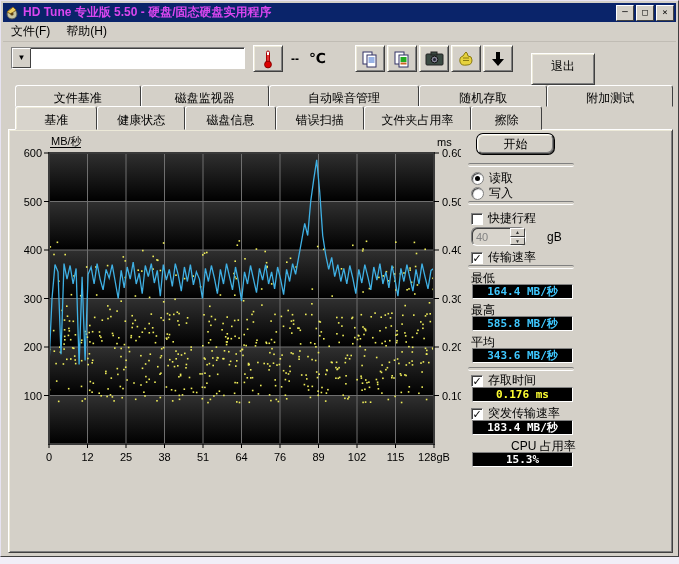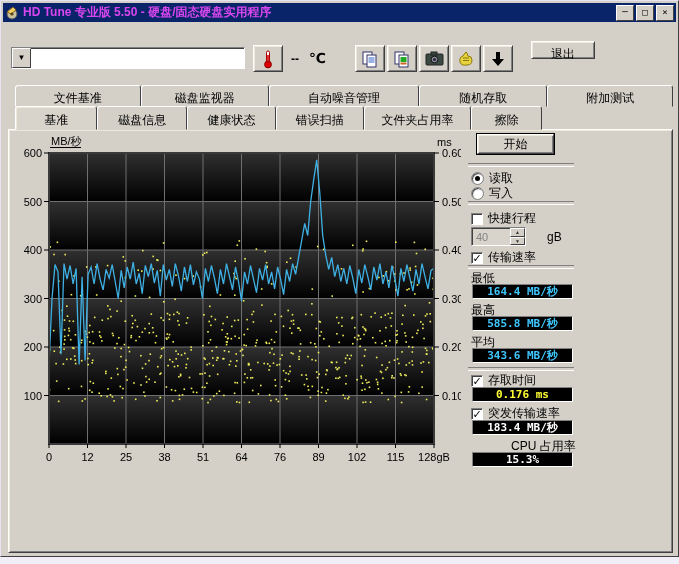--- a/index.html
+++ b/index.html
@@ -10,31 +10,31 @@
   .winbtn{width:16px;height:14px;background:#d4d0c8;border:1px solid;border-color:#fff #404040 #404040 #fff;font-size:9px;line-height:12px;text-align:center;margin-left:2px;font-family:"DejaVu Sans Mono",monospace;}
   .winbtns{margin-left:auto;display:flex;}
   .app-icon{width:14px;height:14px;display:inline-block;}
   .menubar{position:absolute;left:2px;top:21px;right:2px;height:19px;background:#d4d0c8;display:flex;align-items:center;border-bottom:1px solid #c0bcb4;}
   .menuitem{padding:2px 8px;}
   .toolbar{position:absolute;left:2px;top:40px;right:2px;height:40px;}
   .combo{position:absolute;left:8px;top:6px;width:234px;height:22px;background:#fff;border:1px solid;border-color:#808080 #fff #fff #808080;box-shadow:inset 1px 1px 0 #404040;display:flex;align-items:center;box-sizing:border-box;}
   .combo .combo-text{flex:1;padding-left:5px;font-family:"DejaVu Sans Mono",monospace;font-size:11px;}
   .combo .combo-arrow{width:17px;height:18px;margin-right:1px;background:#d4d0c8;border:1px solid;border-color:#fff #404040 #404040 #fff;text-align:center;font-size:8px;line-height:17px;}
   .tbtn{position:absolute;top:4px;width:30px;height:27px;background:#d4d0c8;border:1px solid;border-color:#fff #404040 #404040 #fff;box-shadow:inset 1px 1px 0 #ece9d8,inset -1px -1px 0 #808080;display:flex;align-items:center;justify-content:center;box-sizing:border-box;}
-  .exitbtn{position:absolute;left:528px;top:0;width:64px;height:18px;background:#d4d0c8;border:1px solid;border-color:#fff #404040 #404040 #fff;box-shadow:inset 1px 1px 0 #ece9d8,inset -1px -1px 0 #808080;text-align:center;line-height:25px;box-sizing:border-box;}
+  .exitbtn{position:absolute;left:528px;top:12px;width:64px;height:32px;background:#d4d0c8;border:1px solid;border-color:#fff #404040 #404040 #fff;box-shadow:inset 1px 1px 0 #ece9d8,inset -1px -1px 0 #808080;text-align:center;line-height:25px;box-sizing:border-box;}
   .temp-text{position:absolute;left:288px;top:11px;font-weight:bold;}
   .temp-unit{position:absolute;left:306px;top:9px;font-weight:bold;font-size:14px;}
   .tabrow1{position:absolute;left:14px;top:84px;width:658px;height:22px;display:flex;}
   .tabrow2{position:absolute;left:14px;top:105px;width:527px;height:24px;display:flex;z-index:3;}
   .tab{background:#d4d0c8;border:1px solid;border-color:#fff #404040 transparent #fff;border-radius:3px 3px 0 0;display:flex;align-items:center;justify-content:center;gap:5px;font-size:12px;box-sizing:border-box;flex-direction:column;}
   .tab.active{background:#d8d4cc;font-weight:normal;box-shadow:inset 1px 1px 0 #ece9d8;}
   .content{position:absolute;left:7px;top:128px;width:665px;height:424px;background:#d4d0c8;border:1px solid;border-color:#fff #404040 #404040 #fff;box-shadow:inset 1px 1px 0 #ece9d8,inset -1px -1px 0 #808080;box-sizing:border-box;z-index:2;}
   .bottom-strip{position:absolute;left:0;top:557px;width:679px;height:7px;background:#f1eef7;}
   #bench-chart{position:absolute;left:0px;top:128px;z-index:4;}
-  .sp{position:absolute;z-index:5;}
+  .sp{position:absolute;z-index:5;border-radius:6px;}
   .startbtn{left:476px;top:133px;width:77px;height:20px;background:#d4d0c8;border:1px solid;border-color:#fff #404040 #404040 #fff;box-shadow:0 0 0 1px #000,inset 1px 1px 0 #ece9d8,inset -1px -1px 0 #808080;text-align:center;line-height:18px;box-sizing:border-box;}
   .etch{height:2px;border-top:1px solid #808080;border-bottom:1px solid #fff;left:467px;width:106px;}
   .radio-row,.check-row{display:flex;align-items:center;gap:5px;left:470px;justify-content:flex-end;}
   .radio{width:11px;height:11px;border-radius:50%;background:#fff;border:1px solid #808080;box-shadow:inset 1px 1px 1px #404040;position:relative;}
   .radio.sel::after{content:"";position:absolute;left:3px;top:3px;width:5px;height:5px;border-radius:50%;background:#000;}
   .checkbox{width:12px;height:12px;background:#fff;border:1px solid;border-color:#808080 #fff #fff #808080;box-shadow:inset 1px 1px 0 #404040;font-size:11px;line-height:11px;text-align:center;font-weight:bold;box-sizing:border-box;}
   .lcd{position:absolute;left:471px;width:101px;height:15px;background:#000;border:1px solid;border-color:#808080 #fff #fff #808080;font-family:"DejaVu Sans Mono",monospace;font-weight:bold;font-size:11px;text-align:center;line-height:13px;box-sizing:border-box;z-index:5;}
   .lcd.cyan{color:#3fc8ff;}
   .lcd.yellow{color:#ffff33;}
   .lcd.white{color:#fff;}
@@ -57,20 +57,24 @@
       <circle cx="7" cy="8" r="1.6" fill="#604010"></circle>
     </svg>
     <span class="title">HD Tune 专业版 5.50 - 硬盘/固态硬盘实用程序</span>
     <span class="winbtns">
       <span class="winbtn">─</span>
       <span class="winbtn">□</span>
       <span class="winbtn">×</span>
     </span>
   </div>
 
+  <div class="menubar">
+    <span class="menuitem">文件(F)</span>
+    <span class="menuitem">帮助(H)</span>
+  </div>
 
   <div class="toolbar">
     <div class="combo">
       <span class="combo-arrow">▼</span>
     </div>
     <div class="tbtn" style="left:250px;">
       <svg class="ticon" width="12" height="20" viewBox="0 0 12 20">
         <rect x="4.5" y="2" width="3" height="12" rx="1.5" fill="#fff" stroke="#a00"></rect>
         <rect x="5.2" y="6" width="1.6" height="8" fill="#d00"></rect>
         <circle cx="6" cy="15.5" r="3.4" fill="#d00" stroke="#800"></circle>
@@ -171,32 +175,32 @@
 
   <div class="tabrow2">
     <div class="tab active" style="flex:0.82;">
       <svg class="ticon" width="10" height="15" viewBox="0 0 10 15">
         <circle cx="5" cy="5" r="4" fill="#ffe000" stroke="#a08000"></circle>
         <rect x="3.4" y="9" width="3.2" height="2" fill="#ffe000" stroke="#a08000"></rect>
         <rect x="3.9" y="11.8" width="2.2" height="2" fill="#888"></rect>
       </svg>
       <span>基准</span>
     </div>
+    <div class="tab" style="flex:0.88;">
+      <svg class="ticon" width="14" height="14" viewBox="0 0 14 14">
+        <path d="M5 1 L9 1 L9 5 L13 5 L13 9 L9 9 L9 13 L5 13 L5 9 L1 9 L1 5 L5 5 Z" fill="#e02020" stroke="#801010"></path>
+      </svg>
+      <span>健康状态</span>
+    </div>
     <div class="tab" style="flex:0.90;">
       <svg class="ticon" width="9" height="14" viewBox="0 0 9 14">
         <circle cx="4.5" cy="2.2" r="2" fill="#1a50d8"></circle>
         <path d="M2 5.5 L7 5.5 L7 14 L2 14 Z" fill="#1a50d8"></path>
       </svg>
       <span>磁盘信息</span>
-    </div>
-    <div class="tab" style="flex:0.88;">
-      <svg class="ticon" width="14" height="14" viewBox="0 0 14 14">
-        <path d="M5 1 L9 1 L9 5 L13 5 L13 9 L9 9 L9 13 L5 13 L5 9 L1 9 L1 5 L5 5 Z" fill="#e02020" stroke="#801010"></path>
-      </svg>
-      <span>健康状态</span>
     </div>
     <div class="tab" style="flex:0.88;">
       <svg class="ticon" width="14" height="14" viewBox="0 0 14 14">
         <circle cx="5.5" cy="5.5" r="3.8" fill="#bfe8c8" stroke="#1a50d8" stroke-width="1.4"></circle>
         <line x1="8.5" y1="8.5" x2="13" y2="13" stroke="#1a50d8" stroke-width="2.2"></line>
       </svg>
       <span>错误扫描</span>
     </div>
     <div class="tab" style="flex:1.08;">
       <svg class="ticon" width="15" height="12" viewBox="0 0 15 12">

